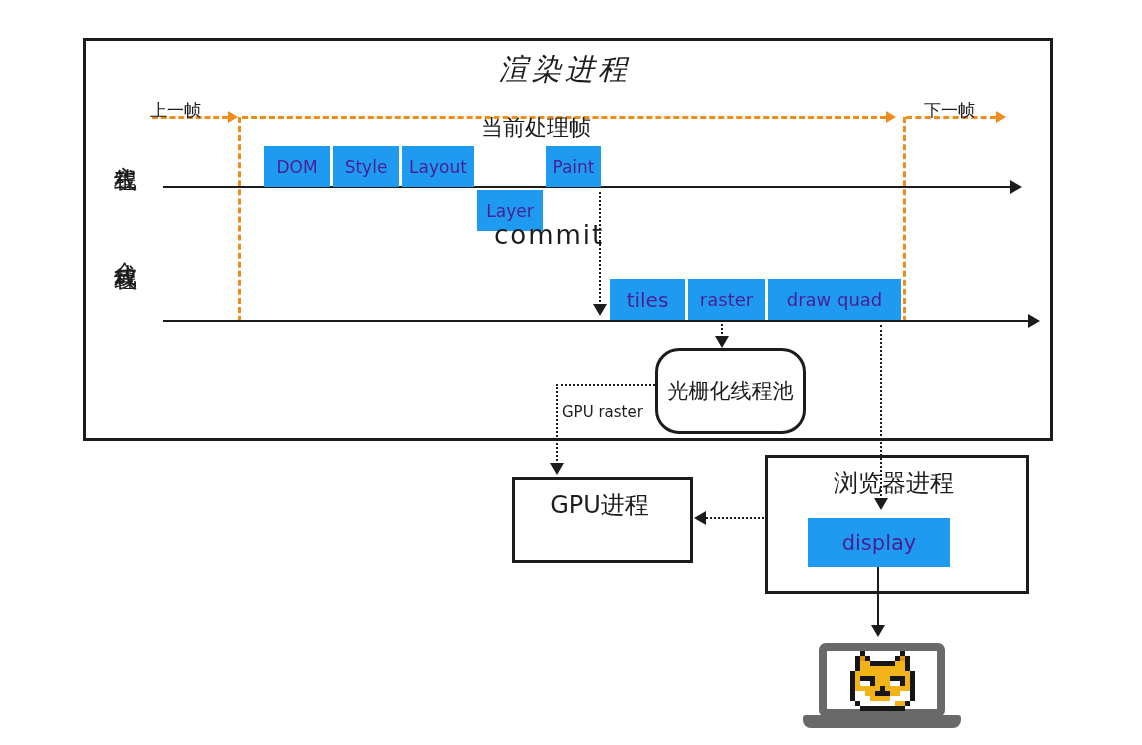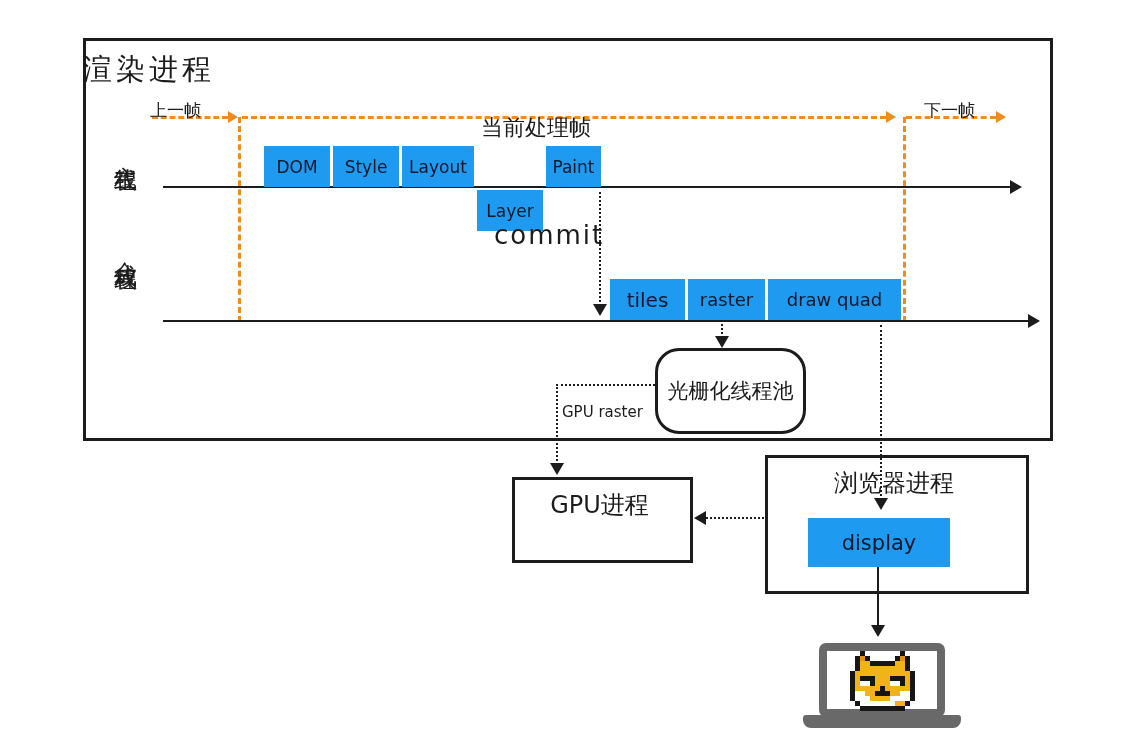--- a/index.html
+++ b/index.html
@@ -4,21 +4,21 @@
 <style>
   html,body{margin:0;padding:0;background:#fff;}
   #stage{position:relative;width:1142px;height:745px;background:#fff;overflow:hidden;
          font-family:"DejaVu Sans","Liberation Sans",sans-serif;color:var(--ink);}
   .abs{position:absolute;}
   
   .sketch-box{position:absolute;border:3px solid var(--ink);background:transparent;}
   .round-box{position:absolute;border:3px solid var(--ink);border-radius:24px;background:#fff;
              display:flex;align-items:center;justify-content:center;}
   
-  .blue-box{position:absolute;background:var(--blue);color:#0f172a;display:flex;
+  .blue-box{position:absolute;background:var(--blue);color:#4c1d95;display:flex;
             align-items:center;justify-content:center;font-size:17px;text-align:right;}
   
   .h-solid{position:absolute;border-top:2.5px solid var(--ink);}
   .v-solid{position:absolute;border-left:2.5px solid var(--ink);}
   .h-dotted{position:absolute;border-top:2.5px dotted var(--ink);}
   .v-dotted{position:absolute;border-left:2.5px dotted var(--ink);}
   .h-dashed-o{position:absolute;border-top:3px dashed var(--orange);}
   .v-dashed-o{position:absolute;border-left:3px dashed var(--orange);}
   
   .ah{position:absolute;width:0;height:0;}
@@ -34,21 +34,21 @@
   .laptop-screen{position:absolute;width:110px;height:58px;background:#fff;
                  border:8px solid var(--laptop);border-radius:7px;}
   .laptop-base{position:absolute;background:var(--laptop);border-radius:3px 3px 8px 8px;}
 </style>
 </head>
 <body>
 
 <div id="stage">
 
   <div class="sketch-box" style="left:83px;top:38px;width:964px;height:397px;"></div>
-  <div class="lbl" style="left:83px;top:50px;width:964px;font-size:29px;letter-spacing:4px;">渲染进程</div>
+  <div class="lbl" style="left:83px;top:50px;width:964px;text-align:center;font-size:29px;letter-spacing:4px;font-style:italic;">渲染进程</div>
 
   <div class="h-dashed-o" style="left:152px;top:116px;width:76px;"></div>
   <div class="ah ah-right-o" style="left:228px;top:111px;"></div>
   <div class="lbl" style="left:150px;top:99px;font-size:17px;">上一帧</div>
 
   <div class="v-dashed-o" style="left:238px;top:117px;height:205px;"></div>
 
   <div class="h-dashed-o" style="left:242px;top:116px;width:644px;"></div>
   <div class="ah ah-right-o" style="left:886px;top:111px;"></div>
   <div class="lbl" style="left:481px;top:101px;font-size:22px;margin-top:12px;">当前处理帧</div>

